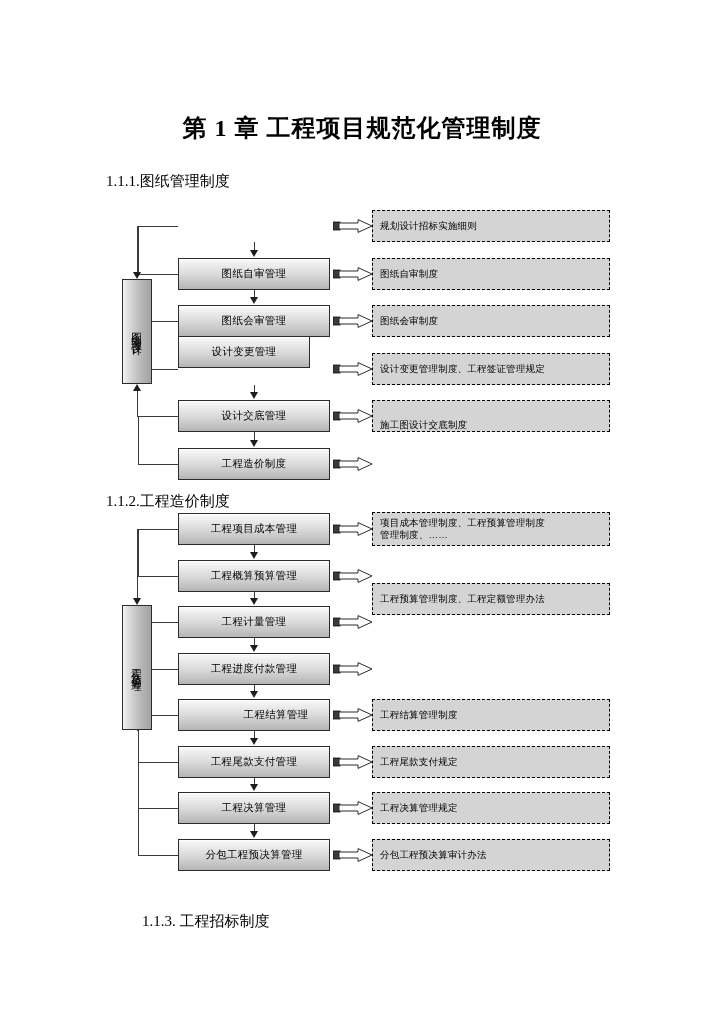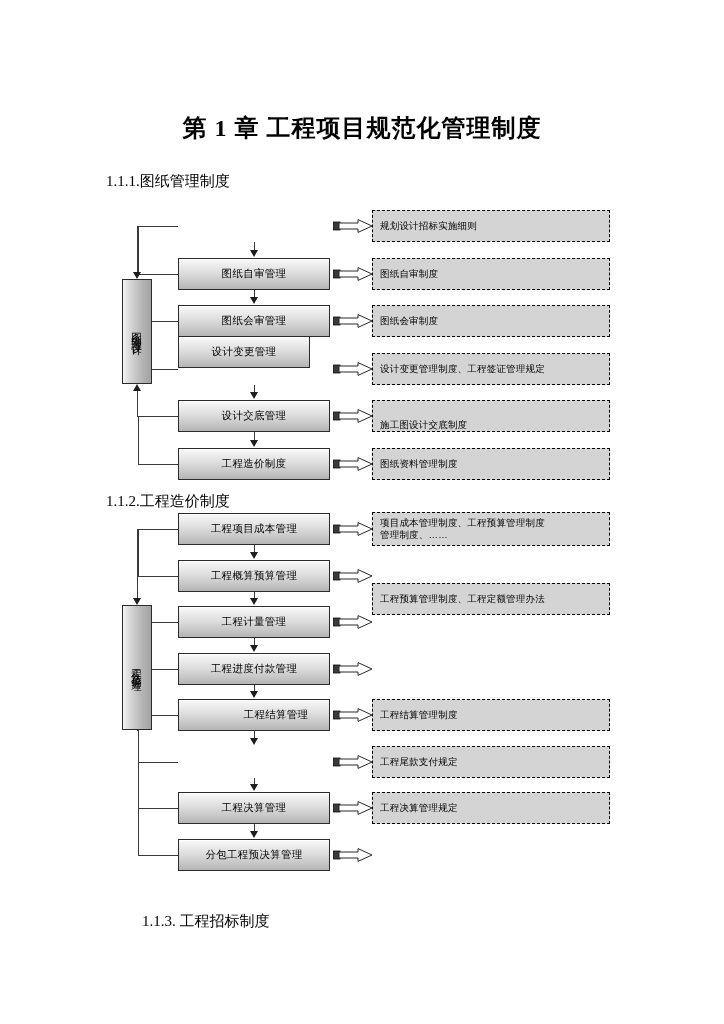--- a/index.html
+++ b/index.html
@@ -233,25 +233,20 @@
       </div>
       <div class="barrow" style="left: 333px; top: 409px; width: 39px;">
         <svg width="39" height="14" viewBox="0 0 39 14">
           <rect x="0" y="3" width="7" height="8" fill="#3a3a3a" stroke="#111" stroke-width="0.8"></rect>
           <path d="M 6 4 L 25 4 L 25 0.6 L 39 7 L 25 13.4 L 25 10 L 6 10 Z" fill="#ffffff" stroke="#2a2a2a" stroke-width="1" stroke-linejoin="miter"></path>
         </svg>
       </div>
       <div class="ln-v" style="left: 254px; top: 432px; height: 8.5px;"></div>
       <div class="arw-down" style="left: 249.5px; top: 439.5px;"></div>
       <div class="pbox" style="left: 178px; top: 447.5px; width: 152px; height: 32px;">工程造价制度</div>
-      <div class="nbox" style="left: 372px; top: 447.5px; width: 238px; height: 32px;">
-        <span class="lines">
-          <span style="display: block;">图纸资料管理制度</span>
-        </span>
-      </div>
       <div class="barrow" style="left: 333px; top: 456.5px; width: 39px;">
         <svg width="39" height="14" viewBox="0 0 39 14">
           <rect x="0" y="3" width="7" height="8" fill="#3a3a3a" stroke="#111" stroke-width="0.8"></rect>
           <path d="M 6 4 L 25 4 L 25 0.6 L 39 7 L 25 13.4 L 25 10 L 6 10 Z" fill="#ffffff" stroke="#2a2a2a" stroke-width="1" stroke-linejoin="miter"></path>
         </svg>
       </div>
     </div>
 
   <div class="sec-heading" id="sec-2">1.1.2.工程造价制度</div>
 
@@ -326,20 +321,21 @@
         </span>
       </div>
       <div class="barrow" style="left: 333px; top: 708px; width: 39px;">
         <svg width="39" height="14" viewBox="0 0 39 14">
           <rect x="0" y="3" width="7" height="8" fill="#3a3a3a" stroke="#111" stroke-width="0.8"></rect>
           <path d="M 6 4 L 25 4 L 25 0.6 L 39 7 L 25 13.4 L 25 10 L 6 10 Z" fill="#ffffff" stroke="#2a2a2a" stroke-width="1" stroke-linejoin="miter"></path>
         </svg>
       </div>
       <div class="ln-v" style="left: 254px; top: 731px; height: 7.5px;"></div>
       <div class="arw-down" style="left: 249.5px; top: 737.5px;"></div>
+      <div class="pbox" style="left: 178px; top: 745.5px; width: 152px; height: 32px;">工程尾款支付管理</div>
       <div class="nbox" style="left: 372px; top: 745.5px; width: 238px; height: 32px;">
         <span class="lines">
           <span style="display: block;">工程尾款支付规定</span>
         </span>
       </div>
       <div class="barrow" style="left: 333px; top: 754.5px; width: 39px;">
         <svg width="39" height="14" viewBox="0 0 39 14">
           <rect x="0" y="3" width="7" height="8" fill="#3a3a3a" stroke="#111" stroke-width="0.8"></rect>
           <path d="M 6 4 L 25 4 L 25 0.6 L 39 7 L 25 13.4 L 25 10 L 6 10 Z" fill="#ffffff" stroke="#2a2a2a" stroke-width="1" stroke-linejoin="miter"></path>
         </svg>
@@ -354,20 +350,25 @@
       </div>
       <div class="barrow" style="left: 333px; top: 801px; width: 39px;">
         <svg width="39" height="14" viewBox="0 0 39 14">
           <rect x="0" y="3" width="7" height="8" fill="#3a3a3a" stroke="#111" stroke-width="0.8"></rect>
           <path d="M 6 4 L 25 4 L 25 0.6 L 39 7 L 25 13.4 L 25 10 L 6 10 Z" fill="#ffffff" stroke="#2a2a2a" stroke-width="1" stroke-linejoin="miter"></path>
         </svg>
       </div>
       <div class="ln-v" style="left: 254px; top: 824px; height: 7.5px;"></div>
       <div class="arw-down" style="left: 249.5px; top: 830.5px;"></div>
       <div class="pbox" style="left: 178px; top: 838.5px; width: 152px; height: 32px;">分包工程预决算管理</div>
+      <div class="nbox" style="left: 372px; top: 838.5px; width: 238px; height: 32px;">
+        <span class="lines">
+          <span style="display: block;">分包工程预决算审计办法</span>
+        </span>
+      </div>
       <div class="barrow" style="left: 333px; top: 847.5px; width: 39px;">
         <svg width="39" height="14" viewBox="0 0 39 14">
           <rect x="0" y="3" width="7" height="8" fill="#3a3a3a" stroke="#111" stroke-width="0.8"></rect>
           <path d="M 6 4 L 25 4 L 25 0.6 L 39 7 L 25 13.4 L 25 10 L 6 10 Z" fill="#ffffff" stroke="#2a2a2a" stroke-width="1" stroke-linejoin="miter"></path>
         </svg>
       </div>
     </div>
 
   <div class="sec-heading" id="sec-3">1.1.3. 工程招标制度</div>
 

